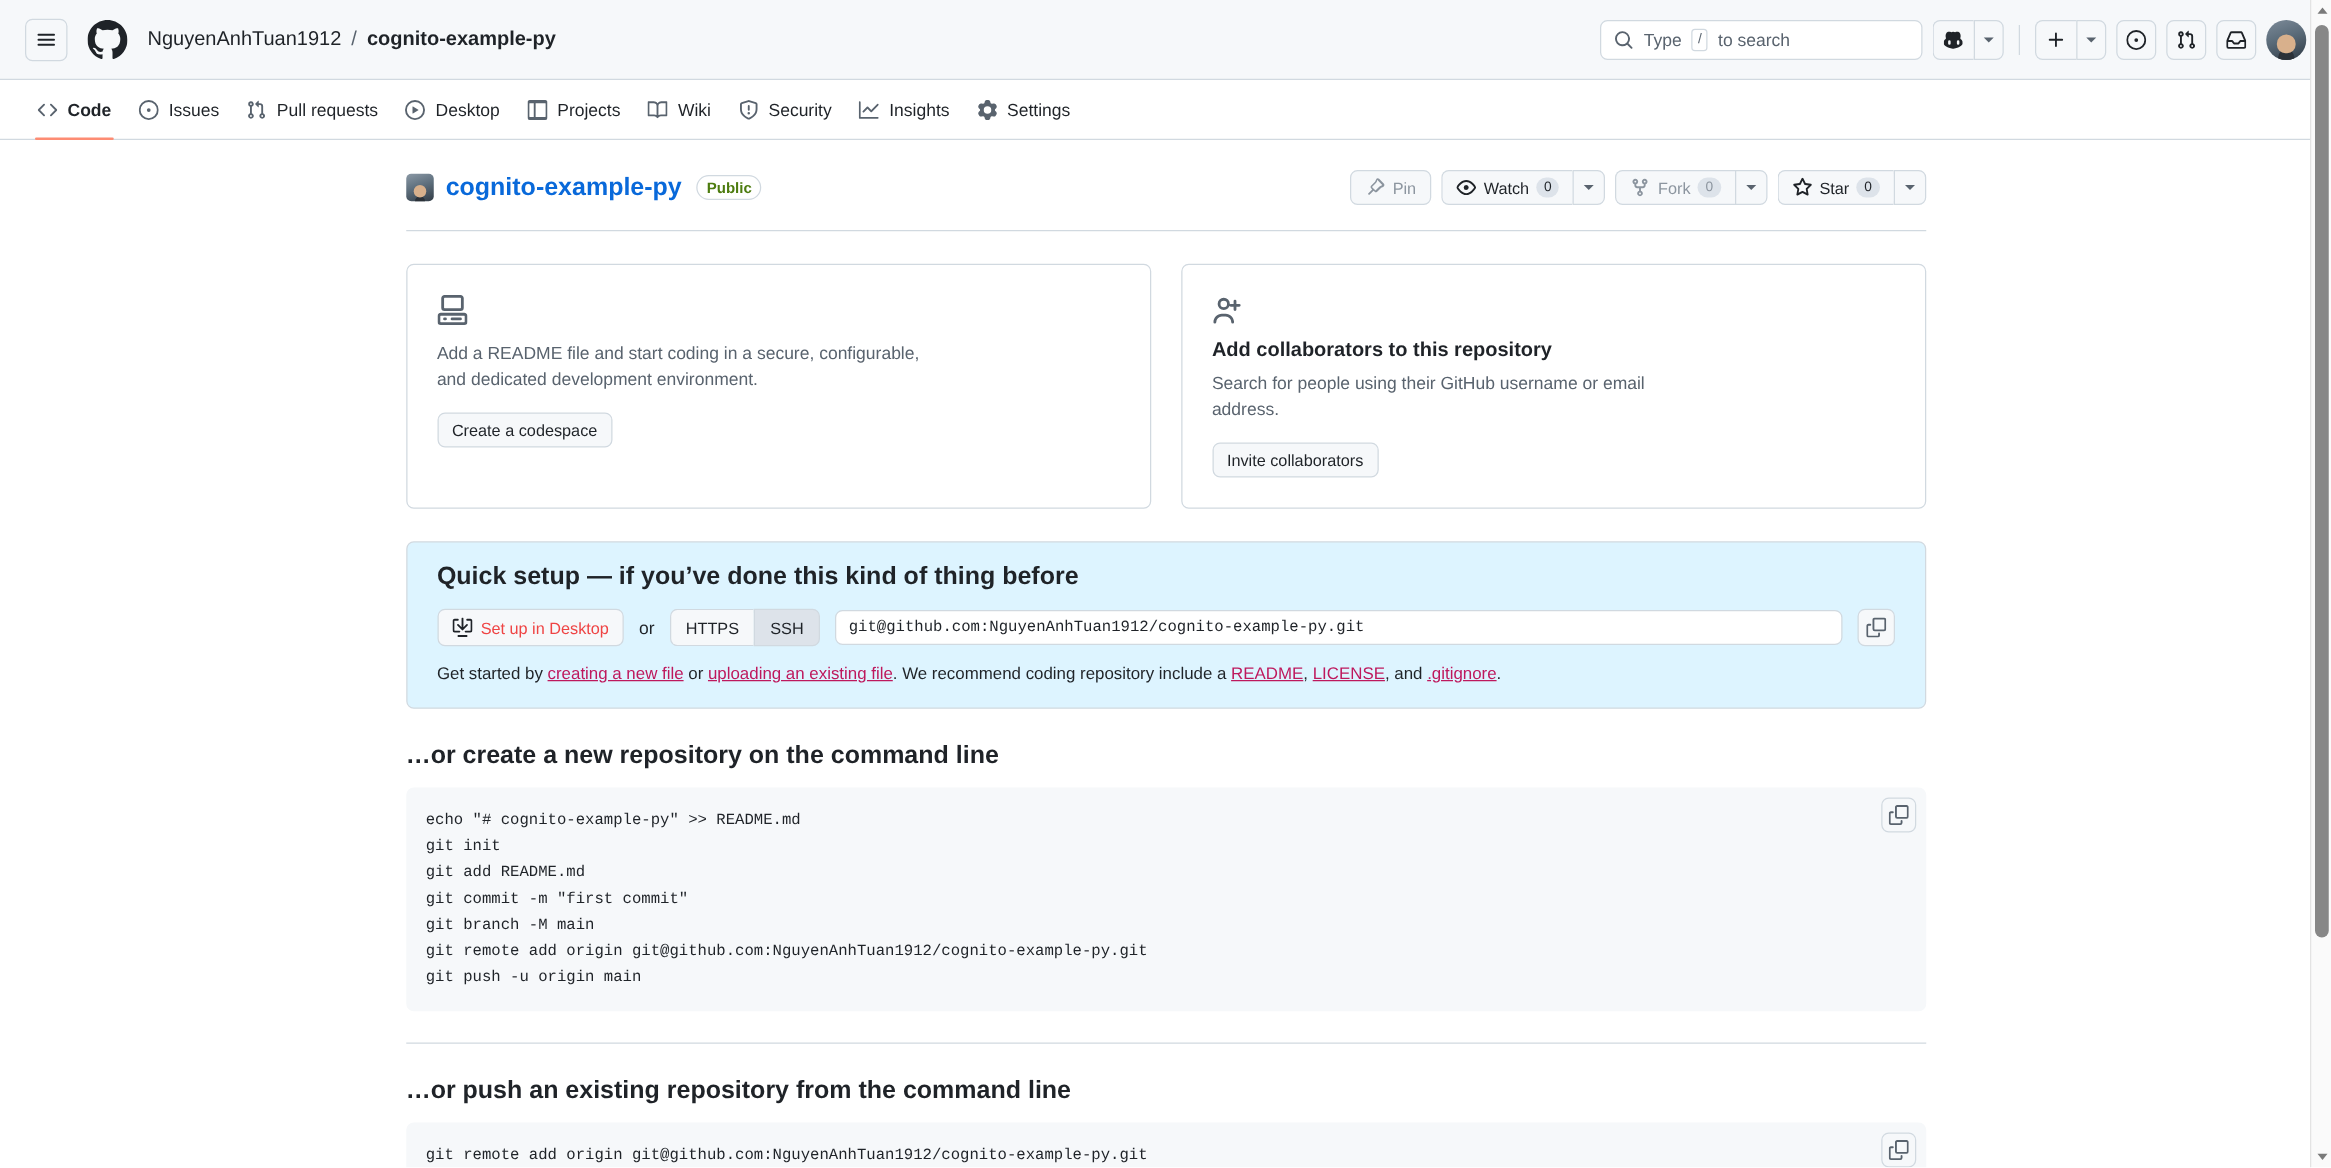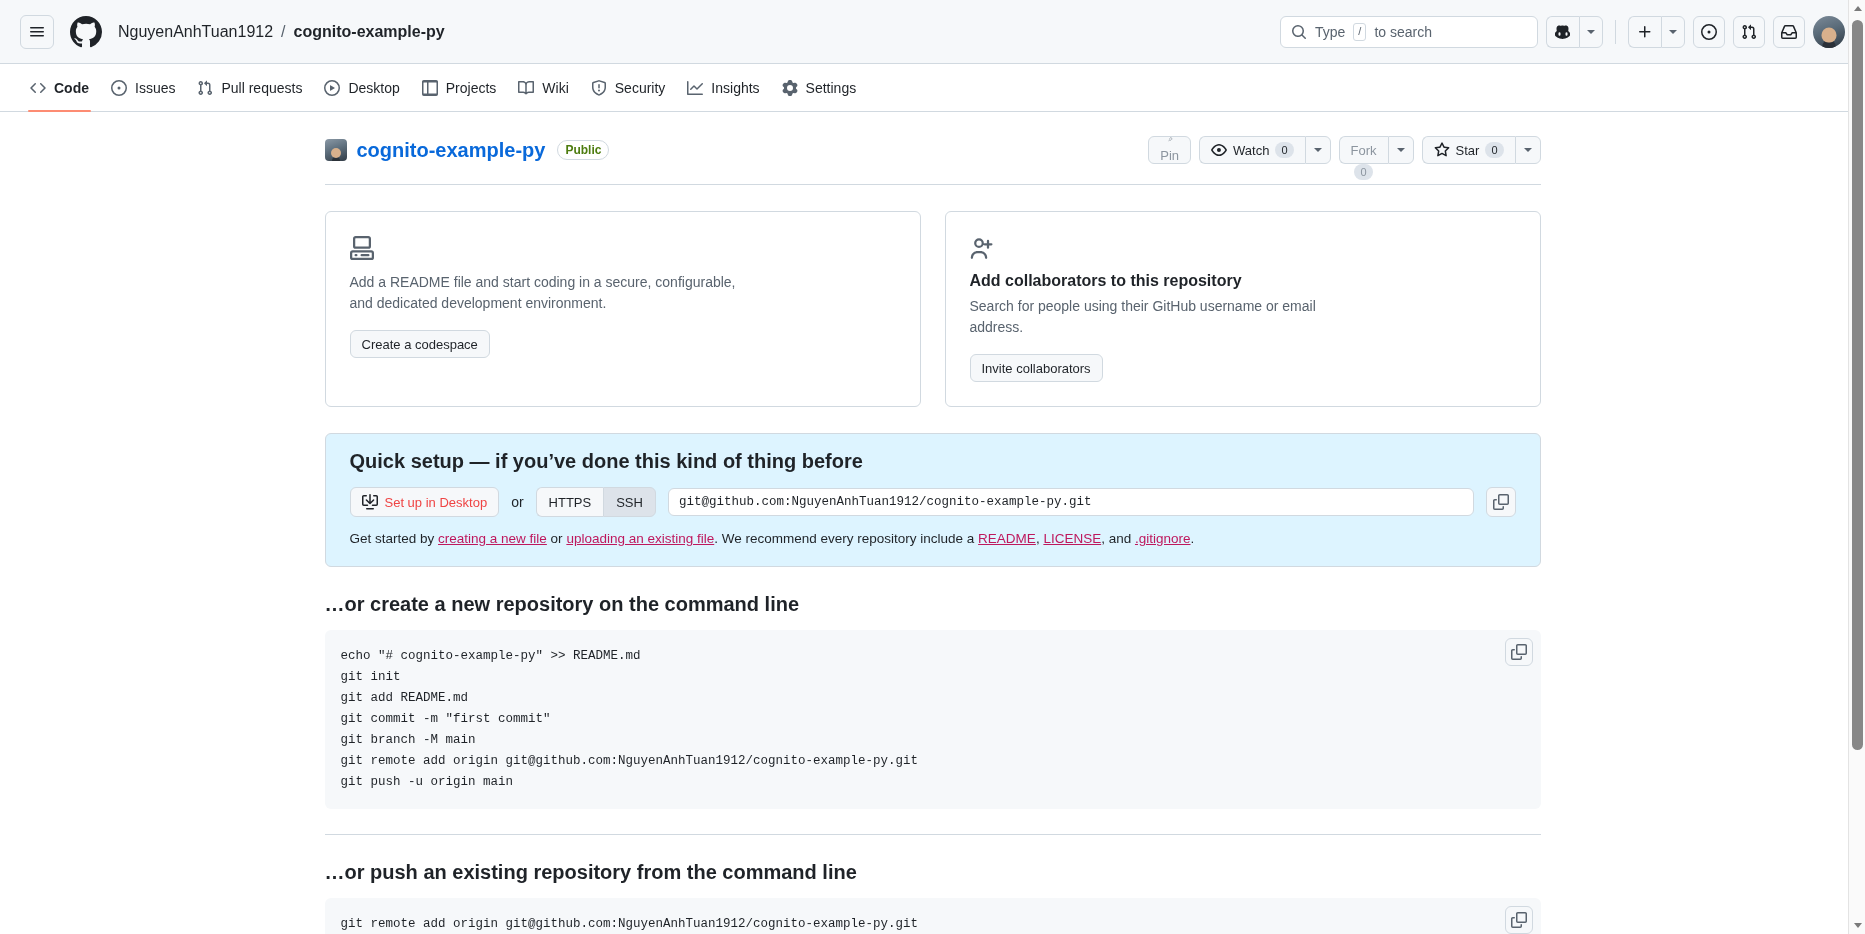--- a/index.html
+++ b/index.html
@@ -195,21 +195,21 @@
     display: inline-flex; align-items: center; gap: 6px;
     padding: 0 11px;
     border: 1px solid #d1d9e0;
     border-radius: 6px;
     background: #f6f8fa;
     font-size: 13px;
     color: #1f2328;
     cursor: pointer;
     white-space: nowrap;
   }
-  .btn.disabled { color:#8c959f; cursor: default; flex-direction: column; }
+  .btn.disabled { color:#8c959f; cursor: default; }
   .btn .counter {
     background: #dde3ea;
     border-radius: 2em;
     font-size: 11px;
     padding: 1px 6px;
     color: #1f2328;
     line-height: 14px;
   }
   .btn.disabled .counter { color:#8c959f; }
   .btn-group { display: flex; }
@@ -617,21 +617,21 @@
 
           <div class="copy-btn">
             <svg width="16" height="16" viewBox="0 0 16 16" aria-hidden="true">
               <path fill="#59636e" d="M0 6.75C0 5.784.784 5 1.75 5h1.5a.75.75 0 0 1 0 1.5h-1.5a.25.25 0 0 0-.25.25v7.5c0 .138.112.25.25.25h7.5a.25.25 0 0 0 .25-.25v-1.5a.75.75 0 0 1 1.5 0v1.5A1.75 1.75 0 0 1 9.25 16h-7.5A1.75 1.75 0 0 1 0 14.25Z"></path>
               <path fill="#59636e" d="M5 1.75C5 .784 5.784 0 6.75 0h7.5C15.216 0 16 .784 16 1.75v7.5A1.75 1.75 0 0 1 14.25 11h-7.5A1.75 1.75 0 0 1 5 9.25Zm1.75-.25a.25.25 0 0 0-.25.25v7.5c0 .138.112.25.25.25h7.5a.25.25 0 0 0 .25-.25v-7.5a.25.25 0 0 0-.25-.25Z"></path>
             </svg>
           </div>
         </div>
 
         <div class="setup-hint">
-          <span>Get started by </span><a>creating a new file</a><span> or </span><a>uploading an existing file</a><span>. We recommend every repository include a </span><a>README</a><span>, </span><a>LICENSE</a><span>, and </span><a>.gitignore</a><span>.</span>
+          <span>Get started by </span><a>creating a new file</a><span> or </span><a>uploading an existing file</a><span>. We recommend coding repository include a </span><a>README</a><span>, </span><a>LICENSE</a><span>, and </span><a>.gitignore</a><span>.</span>
         </div>
       </div>
 
       <div class="cmd-section">
         <h2>…or create a new repository on the command line</h2>
         <div class="cmd-box">
           <pre>echo "# cognito-example-py" &gt;&gt; README.md
 git init
 git add README.md
 git commit -m "first commit"

